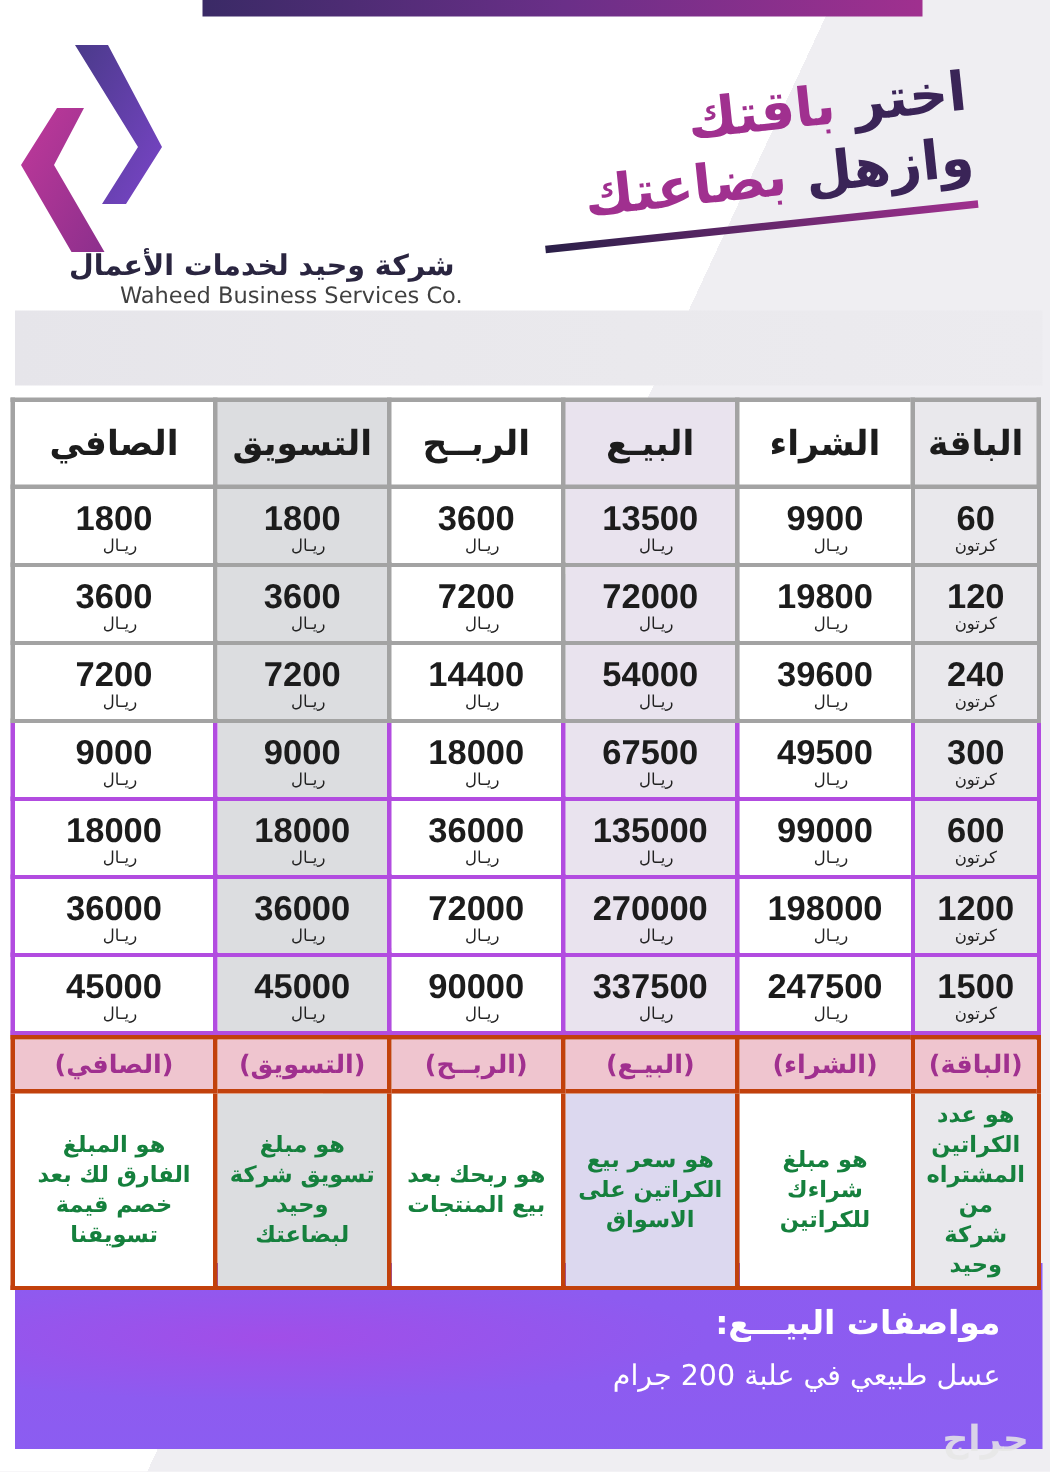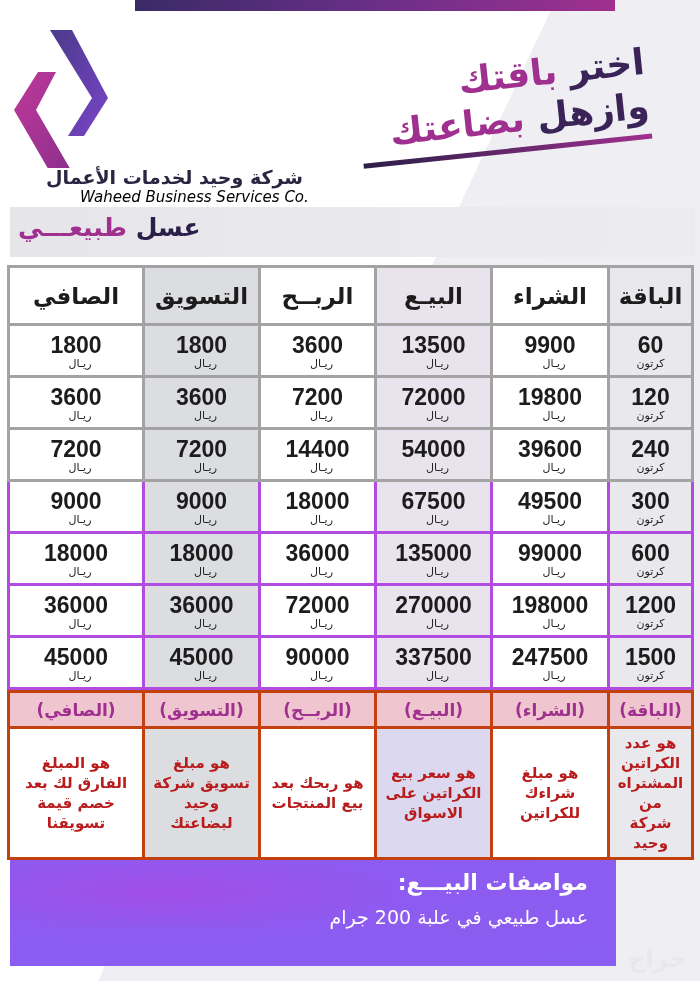--- a/index.html
+++ b/index.html
@@ -17,21 +17,21 @@
   }
 
   .logo { position: absolute; left: 10px; top: 28px; width: 300px; height: 160px; z-index: 2; }
   .logo svg { position: absolute; left: 0; top: 0; }
   .logo-ar {
     position: absolute; left: 68px; top: 138px; width: 225px; text-align: right;
     font-size: 19px; font-weight: bold; color: #2a2540; direction: rtl; white-space: nowrap;
   }
   .logo-en {
     position: absolute; left: 70px; top: 160px; width: 230px;
-    font-size: 15px; color: #000000; white-space: nowrap; font-family: "DejaVu Sans", sans-serif; font-style: italic;
+    font-size: 15px; color: #404040; white-space: nowrap; font-family: "DejaVu Sans", sans-serif;
   }
 
   .headline {
     position: absolute; right: 58px; top: 40px; width: 340px; z-index: 2;
     direction: rtl; text-align: right; transform: rotate(-6deg); transform-origin: right top;
   }
   .headline .l1 { font-size: 36px; font-weight: bold; line-height: 44px; color: #3a2457; }
   .headline .l1 .accent { color: #a0308f; }
   .headline .l2 { font-size: 36px; font-weight: bold; line-height: 44px; color: #3a2457; margin-right: 0; }
   .headline .l2 .accent { color: #a0308f; }
@@ -76,26 +76,26 @@
 
   tr.row-purple td { border-color: #b24ce0; }
 
   .defs { position: absolute; left: 10px; top: 690px; width: 684px; z-index: 2; direction: rtl; }
   .defs table td { border: 3px solid #c2410c; }
   .defs .dh {
     height: 36px; background: #efc5cf !important; font-size: 17px; font-weight: bold;
     color: #a0308f; border-bottom: none;
   }
   .defs .db {
-    height: 118px; font-size: 15px; font-weight: bold; color: #b91c1c; line-height: 20px;
+    height: 118px; font-size: 15px; font-weight: bold; color: #15803d; line-height: 20px;
     padding: 4px 6px; vertical-align: middle;
   }
 
   .footer {
-    position: absolute; left: 10px; top: 842px; width: 606px; height: 124px; z-index: 1;
+    position: absolute; left: 10px; top: 842px; width: 685px; height: 124px; z-index: 1;
     background: radial-gradient(ellipse at 25% 40%, #a14ee8 0%, #8d5bf0 40%, #8a5ef2 100%);
   }
   .f-title {
     position: absolute; right: 28px; top: 28px; font-size: 22px; font-weight: bold;
     color: #ffffff; direction: rtl; white-space: nowrap;
   }
   .f-body {
     position: absolute; right: 28px; top: 64px; font-size: 19px; color: #ffffff;
     direction: rtl; white-space: nowrap;
   }
@@ -129,21 +129,20 @@
   <div class="logo-en">Waheed Business Services Co.</div>
 </div>
 
 <div class="headline">
   <div class="l1"><span>اختر </span><span class="accent">باقتك</span></div>
   <div class="l2"><span>وازهل </span><span class="accent">بضاعتك</span></div>
   <div class="underline"></div>
 </div>
 
 <div class="subbar">
-  <div class="sub-left"><span>عسل </span><span class="accent">طبيعـــي</span></div>
 </div>
 
 <div class="table-wrap">
   <table>
     <colgroup>
         <col class="c0">
         <col class="c1">
         <col class="c2">
         <col class="c3">
         <col class="c4">

